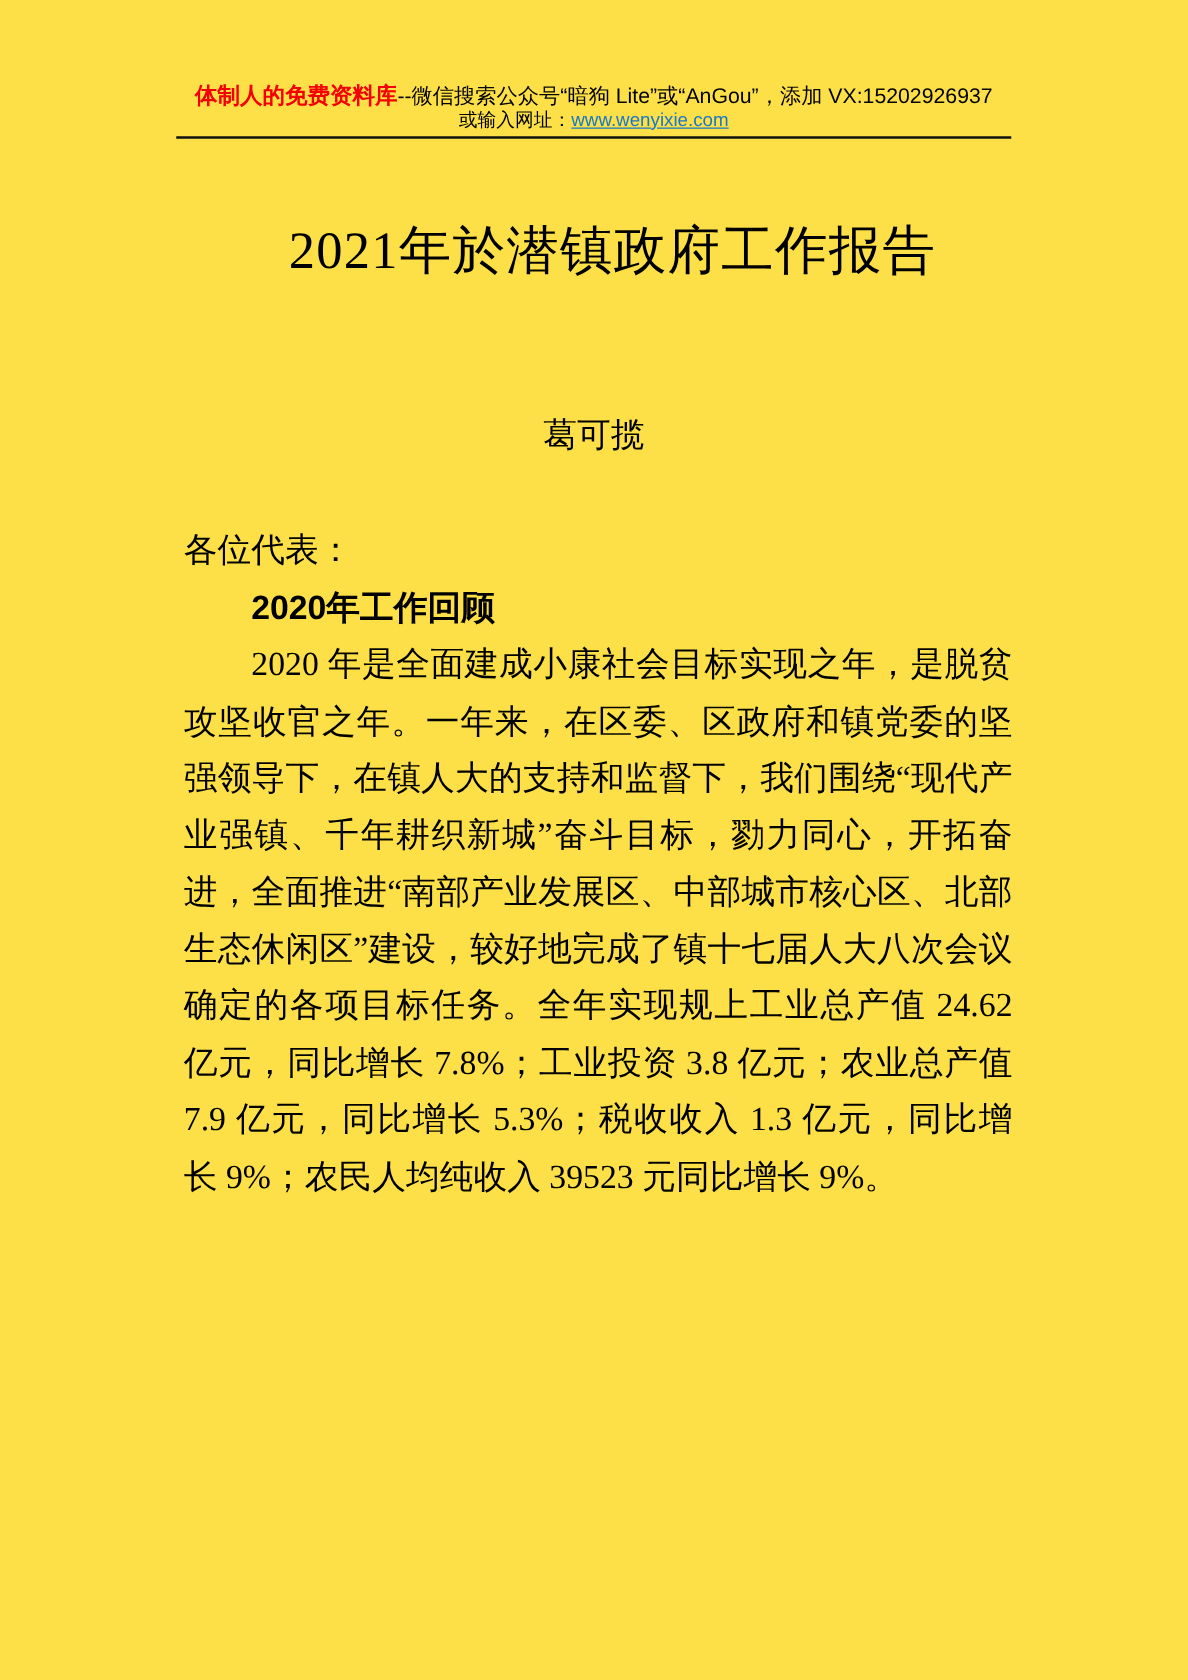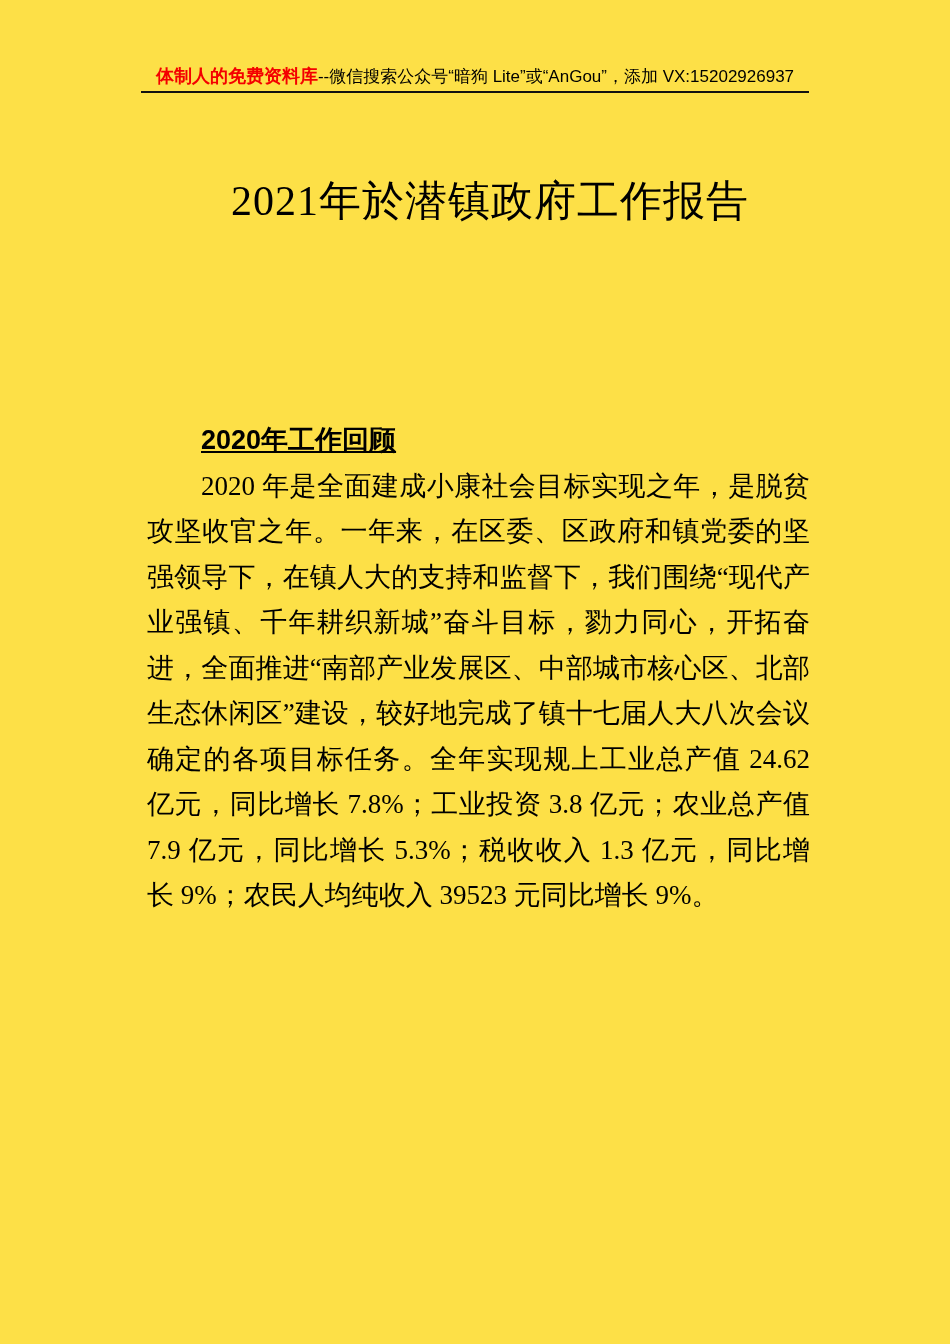--- a/index.html
+++ b/index.html
@@ -46,34 +46,36 @@
     font-size:27px; line-height:45.5px;
     text-align:justify;
   }
   .doc-body p { margin:0; padding:0; }
   .blk-salutation { text-indent:0; }
   .blk-para { text-indent:2em; }
   .blk-heading {
     text-indent:2em; font-weight:bold;
     font-family:"Liberation Sans","DejaVu Sans",sans-serif;
     text-align:left;
-    text-decoration:underline;
   }
 </style>
 </head>
 <body>
 
 <div class="page">
 
   <div class="hdr">
     <div class="hdr-line1"><span class="site-name" style="color: rgb(244, 0, 0);">体制人的免费资料库</span><span>--微信搜索公众号“暗狗 Lite”或“AnGou”，添加 VX:15202926937</span></div>
+    <div class="hdr-line2"><span>或输入网址：</span><a class="link" style="color: rgb(23, 120, 200);">www.wenyixie.com</a></div>
   </div>
 
   <div class="doc-title">2021年於潜镇政府工作报告</div>
 
 
+  <div class="doc-author">葛可揽</div>
 
   <div class="doc-body">
+      <p class="blk-salutation">各位代表：</p>
       <p class="blk-heading">2020年工作回顾</p>
       <p class="blk-para">2020 年是全面建成小康社会目标实现之年，是脱贫攻坚收官之年。一年来，在区委、区政府和镇党委的坚强领导下，在镇人大的支持和监督下，我们围绕“现代产业强镇、千年耕织新城”奋斗目标，勠力同心，开拓奋进，全面推进“南部产业发展区、中部城市核心区、北部生态休闲区”建设，较好地完成了镇十七届人大八次会议确定的各项目标任务。全年实现规上工业总产值 24.62 亿元，同比增长 7.8%；工业投资 3.8 亿元；农业总产值 7.9 亿元，同比增长 5.3%；税收收入 1.3 亿元，同比增长 9%；农民人均纯收入 39523 元同比增长 9%。</p>
     </div>
 
 </div>
 
 </body></html>

